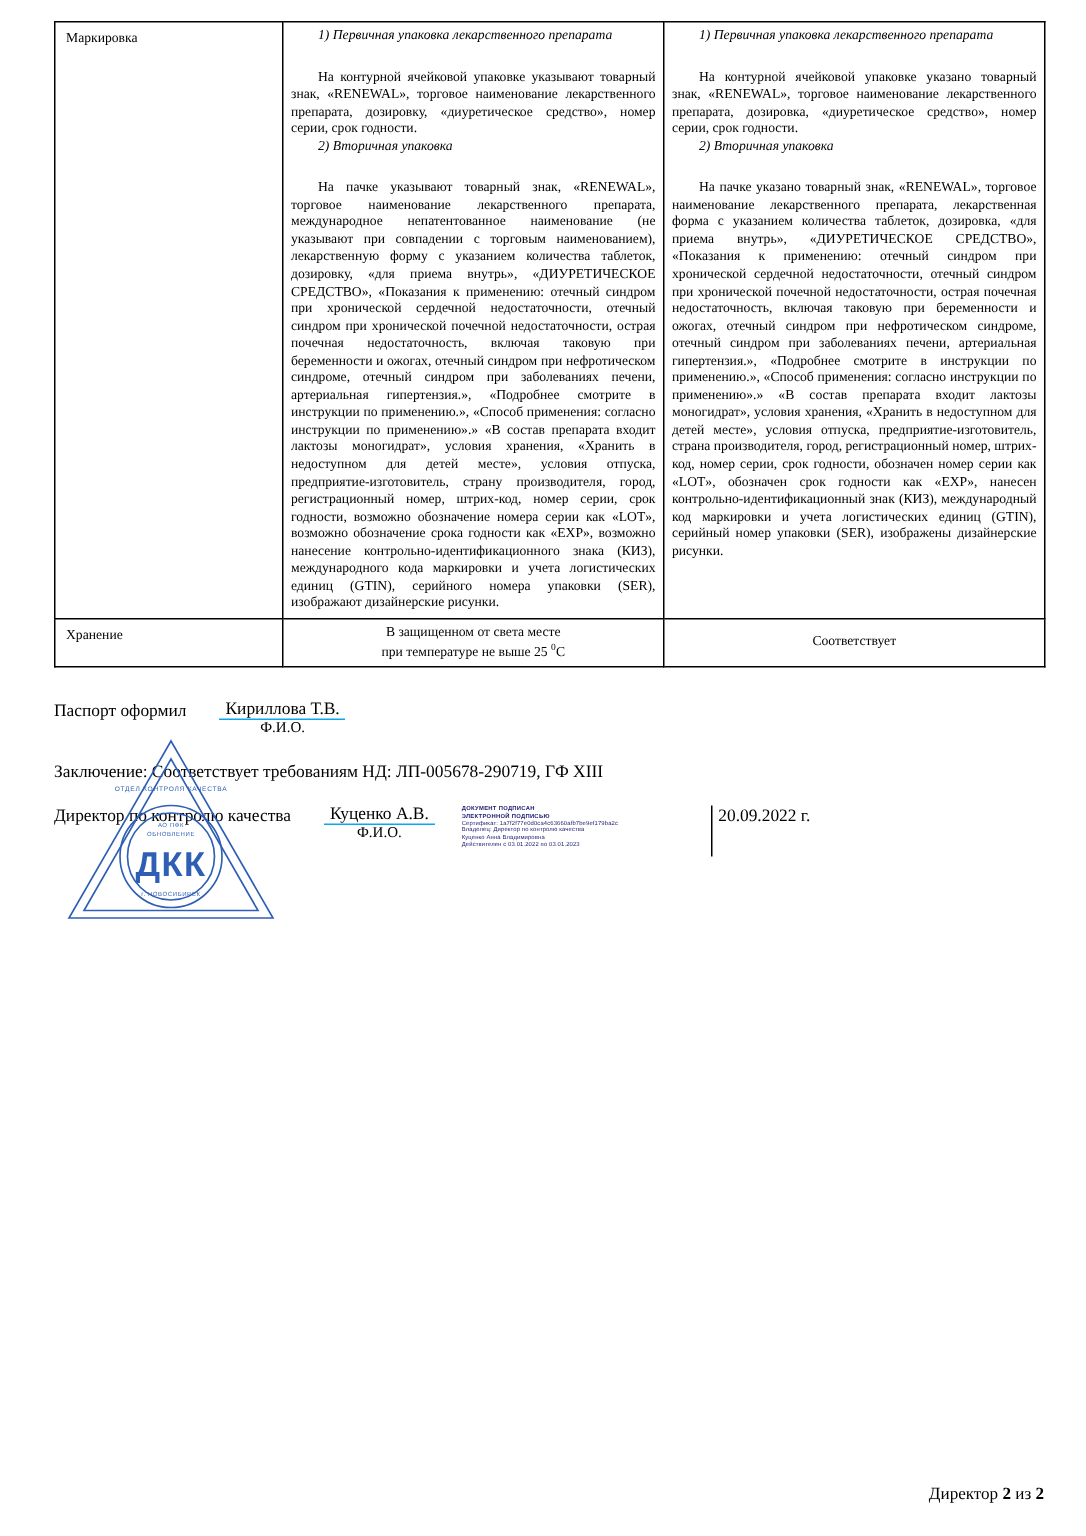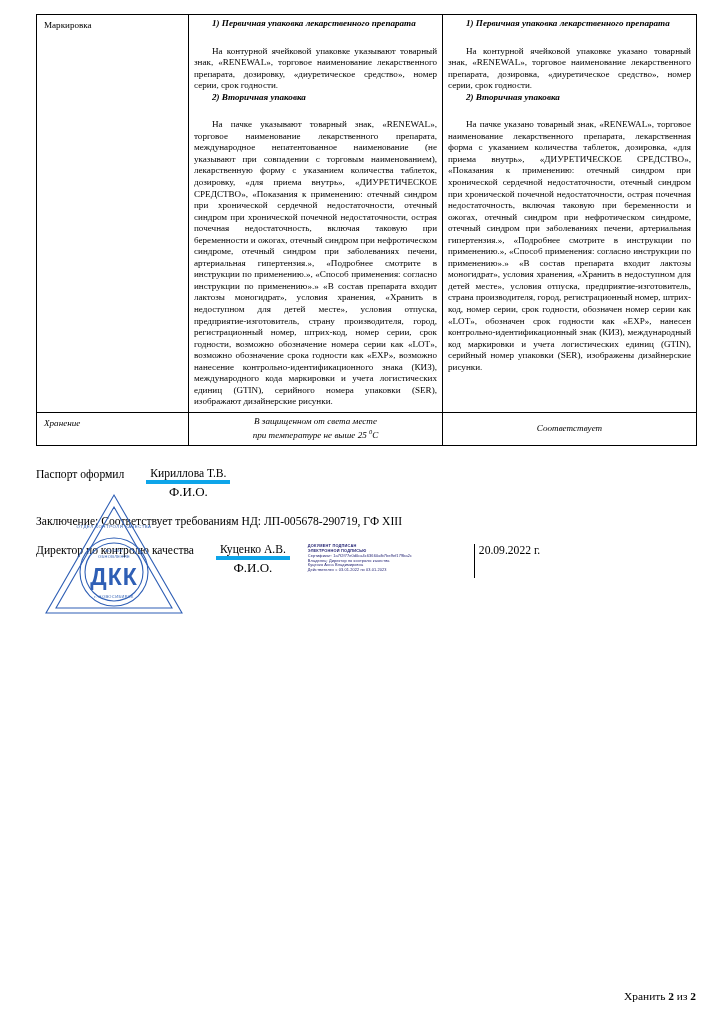--- a/index.html
+++ b/index.html
@@ -44,28 +44,28 @@
     padding-left: 7px !important;
   }
   .para {
     margin: 16px 0 0 0;
     text-indent: 18px;
     text-align: justify;
   }
   .subhead {
     margin: 0;
     text-indent: 18px;
-    font-weight: bold;
+    font-weight: normal;
     font-style: italic;
     text-align: justify;
   }
   .nosup { vertical-align: super; font-size: 0.7em; }
 
   
-  .row-small td { font-size: 9.6px; font-style: italic; }
+  .row-small td { font-size: 9.6px; }
   .cell-center {
     text-align: center;
     vertical-align: middle !important;
   }
 
   
   .sig-area {
     position: relative;
     margin-top: 22px;
     font-size: 11.6px;
@@ -75,27 +75,27 @@
     align-items: flex-start;
     margin-bottom: 16px;
   }
   .sig-label { white-space: nowrap; }
   .sig-name-wrap {
     margin-left: 22px;
     text-align: center;
     line-height: 1.05;
   }
   .sig-name {
-    border-bottom: 4px solid #0ea5e9;
+    border-bottom: 1px solid #0ea5e9;
     padding: 0 4px 0 4px;
     display: inline-block;
     white-space: nowrap;
   }
   .sig-sub {
-    font-size: 13px;
+    font-size: 10px;
     display: block;
     margin-top: 1px;
   }
   .concl {
     margin-top: 16px;
     font-size: 11.6px;
   }
   .dir-row {
     margin-top: 16px;
     display: flex;
@@ -228,16 +228,16 @@
         <span>Владелец: Директор по контролю качества</span><br>
         <span>Куценко Анна Владимировна</span><br>
         <span>Действителен с 03.01.2022 по 03.01.2023</span>
       </span>
       <span class="date-cell">20.09.2022 г.</span>
     </div>
 
   </div>
 
   <div class="footer">
-    <span>Хранить </span><b>2</b><span> из </span><b>2</b>
+    <span>Директор </span><b>2</b><span> из </span><b>2</b>
   </div>
 
 </div>
 
 </body></html>

